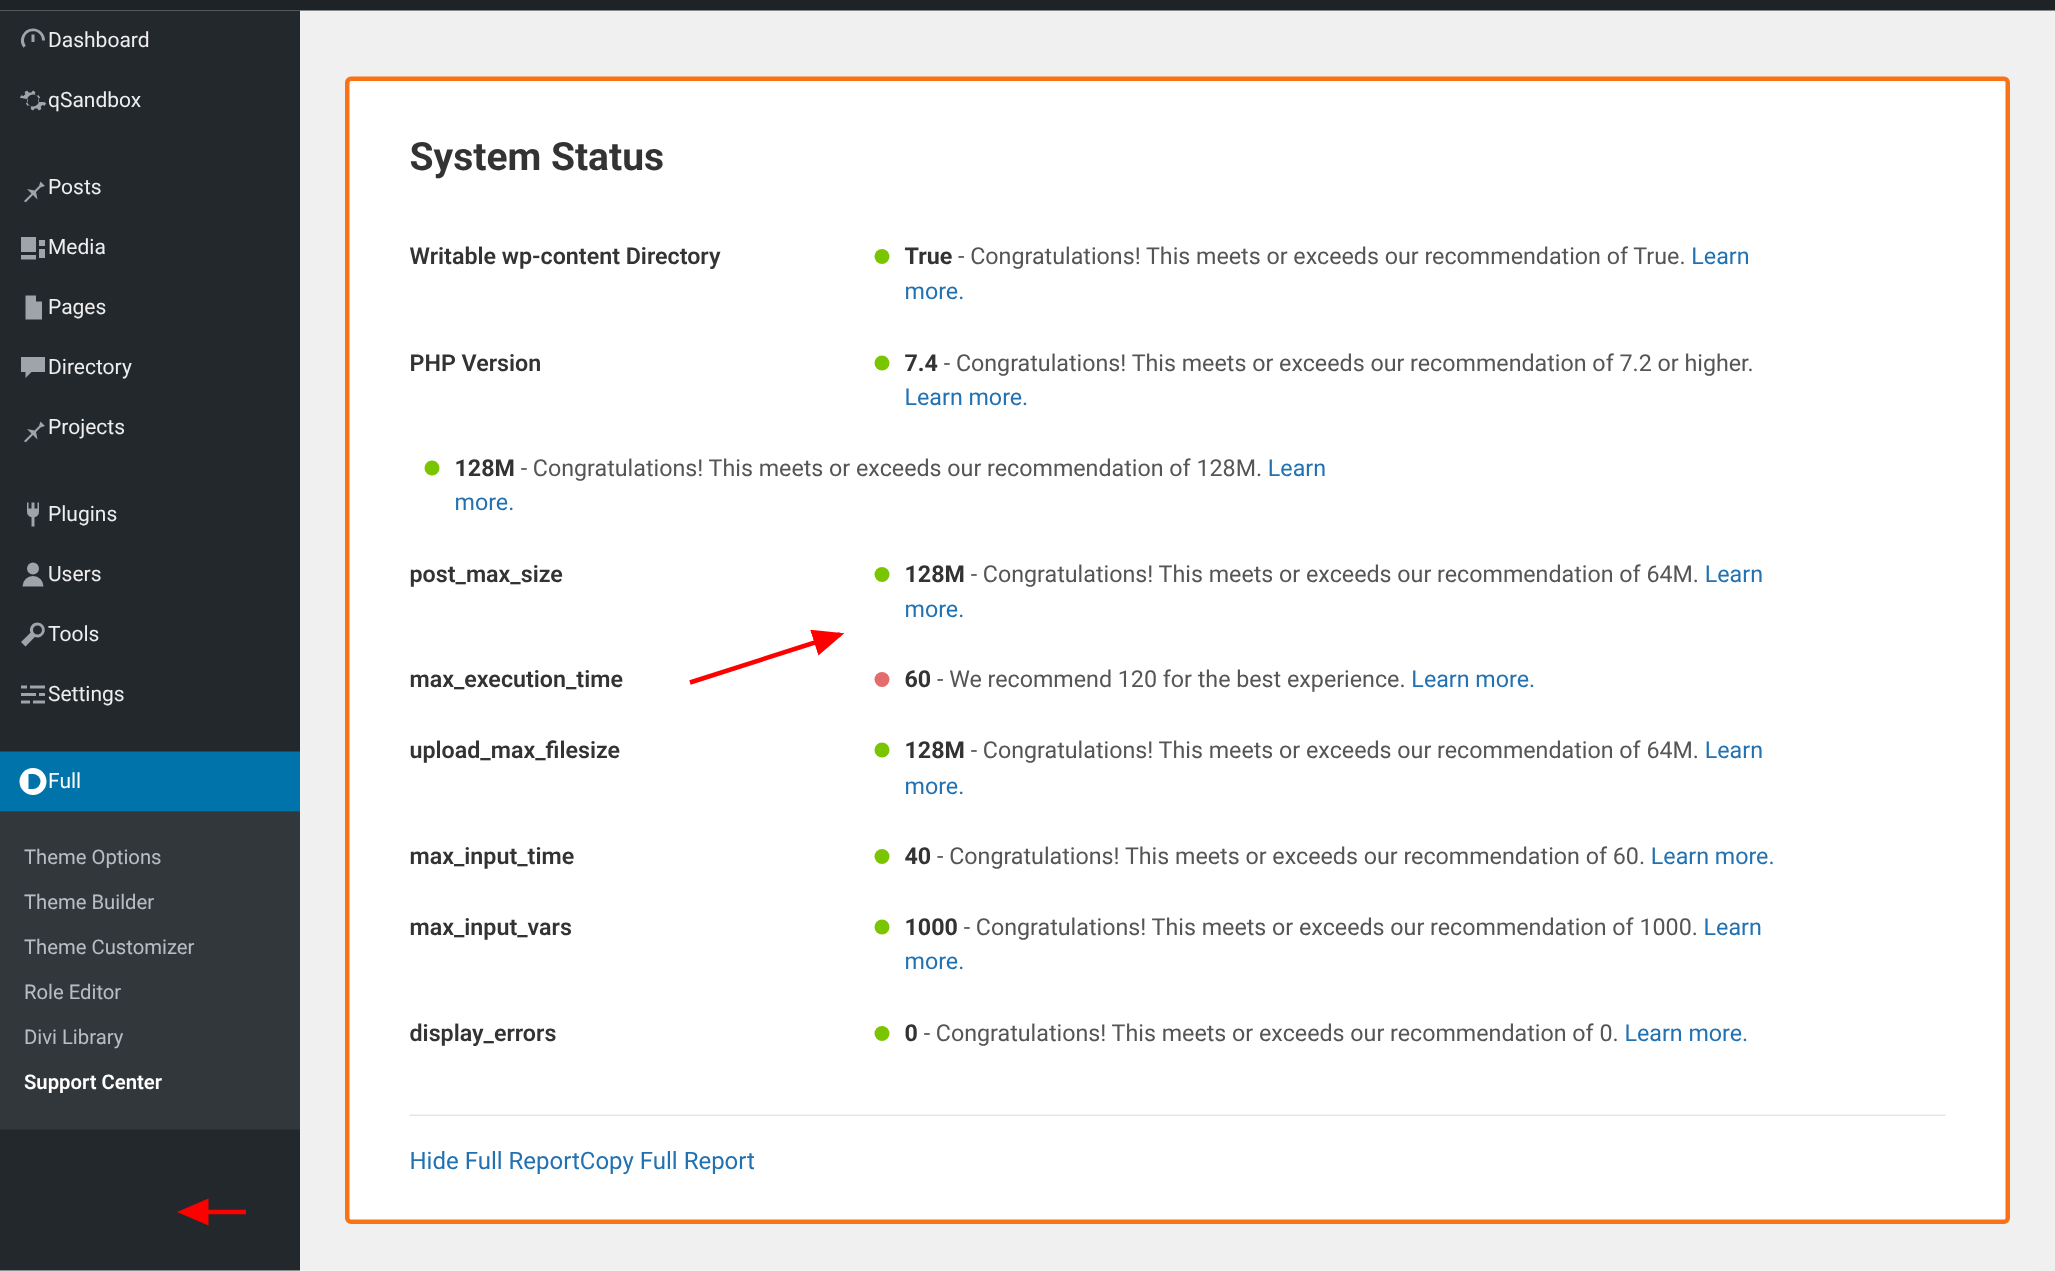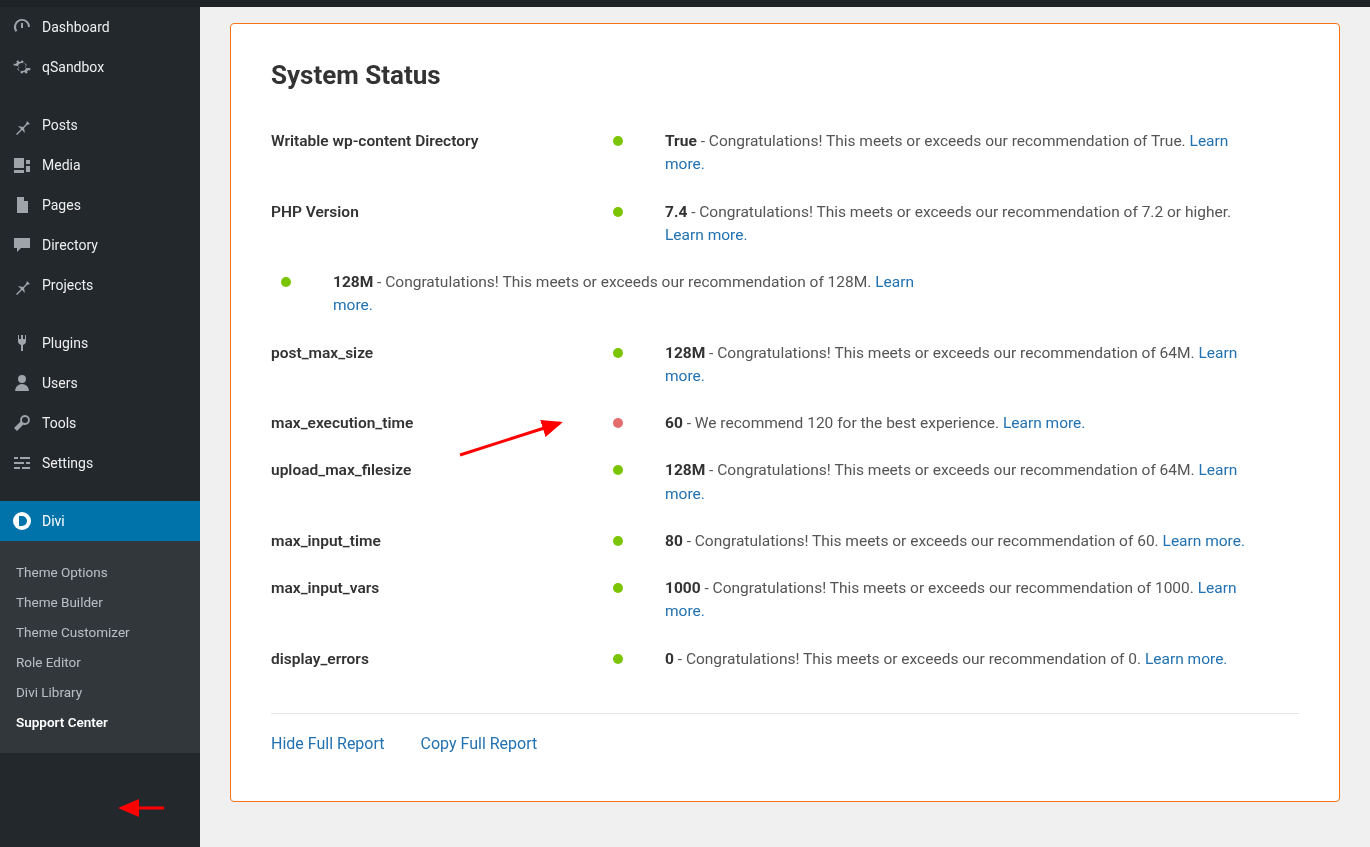--- a/index.html
+++ b/index.html
@@ -28,21 +28,20 @@
     color: #fff;
     font-size: 14px;
   }
   .sidebar ul { list-style: none; }
   .sidebar .menu-item {
     display: flex;
     align-items: center;
     padding: 10px 12px;
     color: #eee;
     cursor: pointer;
-    gap: 10px;
     position: relative;
   }
   .sidebar .menu-item.active {
     background: #0073aa;
     color: #fff;
   }
   .sidebar .menu-item.active::after {
     content: "";
     position: absolute;
     right: -8px;
@@ -83,38 +82,37 @@
     position: absolute;
     left: 200px;
     top: 7px;
     right: 0;
     bottom: 0;
     background: #f0f0f1;
     padding: 0 30px;
   }
   .panel {
     background: #fff;
-    border: 1px solid #f97316;
+    border: 3px solid #f97316;
     border-radius: 4px;
-    margin-top: 16px;
-    padding: 36px 40px 48px 40px;
+    margin-top: 44px;
+    padding: 36px 40px 30px 40px;
   }
   .panel h2 {
     font-size: 26px;
     font-weight: 700;
     color: #333;
     margin-bottom: 28px;
   }
   .status-row {
     display: flex;
     align-items: flex-start;
     padding: 12px 0;
     font-size: 15.5px;
     line-height: 1.5;
-    gap: 32px;
   }
   .status-label {
     width: 300px;
     flex-shrink: 0;
     font-weight: 600;
     color: #333;
   }
   .status-dot-cell {
     width: 30px;
     flex-shrink: 0;
@@ -141,21 +139,20 @@
     color: #2271b1;
     text-decoration: none;
   }
   .panel hr {
     border: none;
     border-top: 1px solid #e5e5e5;
     margin: 30px 0 20px 0;
   }
   .actions {
     display: flex;
-    gap: 36px;
   }
   .actions a {
     color: #2271b1;
     font-size: 16px;
     text-decoration: none;
     cursor: pointer;
   }
 
   
   .arrow {
@@ -262,21 +259,21 @@
         <span>Settings</span>
       </li>
       <li class="sep"></li>
       <li class="menu-item active">
         <span class="icon">
           <svg viewBox="0 0 20 20" width="20" height="20">
             <circle cx="10" cy="10" r="9" fill="#fff"></circle>
             <path d="M7 5h3a5 5 0 010 10H7z" fill="#0073aa"></path>
           </svg>
         </span>
-        <span>Divi</span>
+        <span>Full</span>
       </li>
     </ul>
   <ul class="submenu" id="sidebar-submenu">
       <li class="sub-item">Theme Options</li>
       <li class="sub-item">Theme Builder</li>
       <li class="sub-item">Theme Customizer</li>
       <li class="sub-item">Role Editor</li>
       <li class="sub-item">Divi Library</li>
       <li class="sub-item current">Support Center</li>
     </ul>
@@ -325,21 +322,21 @@
           <div class="status-dot-cell">
             <span class="dot green"></span>
           </div>
           <div class="status-body"><span class="val">128M</span><span> - Congratulations! This meets or exceeds our recommendation of 64M. </span><a href="#">Learn more.</a></div>
         </div>
         <div class="status-row">
           <div class="status-label">max_input_time</div>
           <div class="status-dot-cell">
             <span class="dot green"></span>
           </div>
-          <div class="status-body"><span class="val">80</span><span> - Congratulations! This meets or exceeds our recommendation of 60. </span><a href="#">Learn more.</a></div>
+          <div class="status-body"><span class="val">40</span><span> - Congratulations! This meets or exceeds our recommendation of 60. </span><a href="#">Learn more.</a></div>
         </div>
         <div class="status-row">
           <div class="status-label">max_input_vars</div>
           <div class="status-dot-cell">
             <span class="dot green"></span>
           </div>
           <div class="status-body"><span class="val">1000</span><span> - Congratulations! This meets or exceeds our recommendation of 1000. </span><a href="#">Learn more.</a></div>
         </div>
         <div class="status-row">
           <div class="status-label">display_errors</div>

